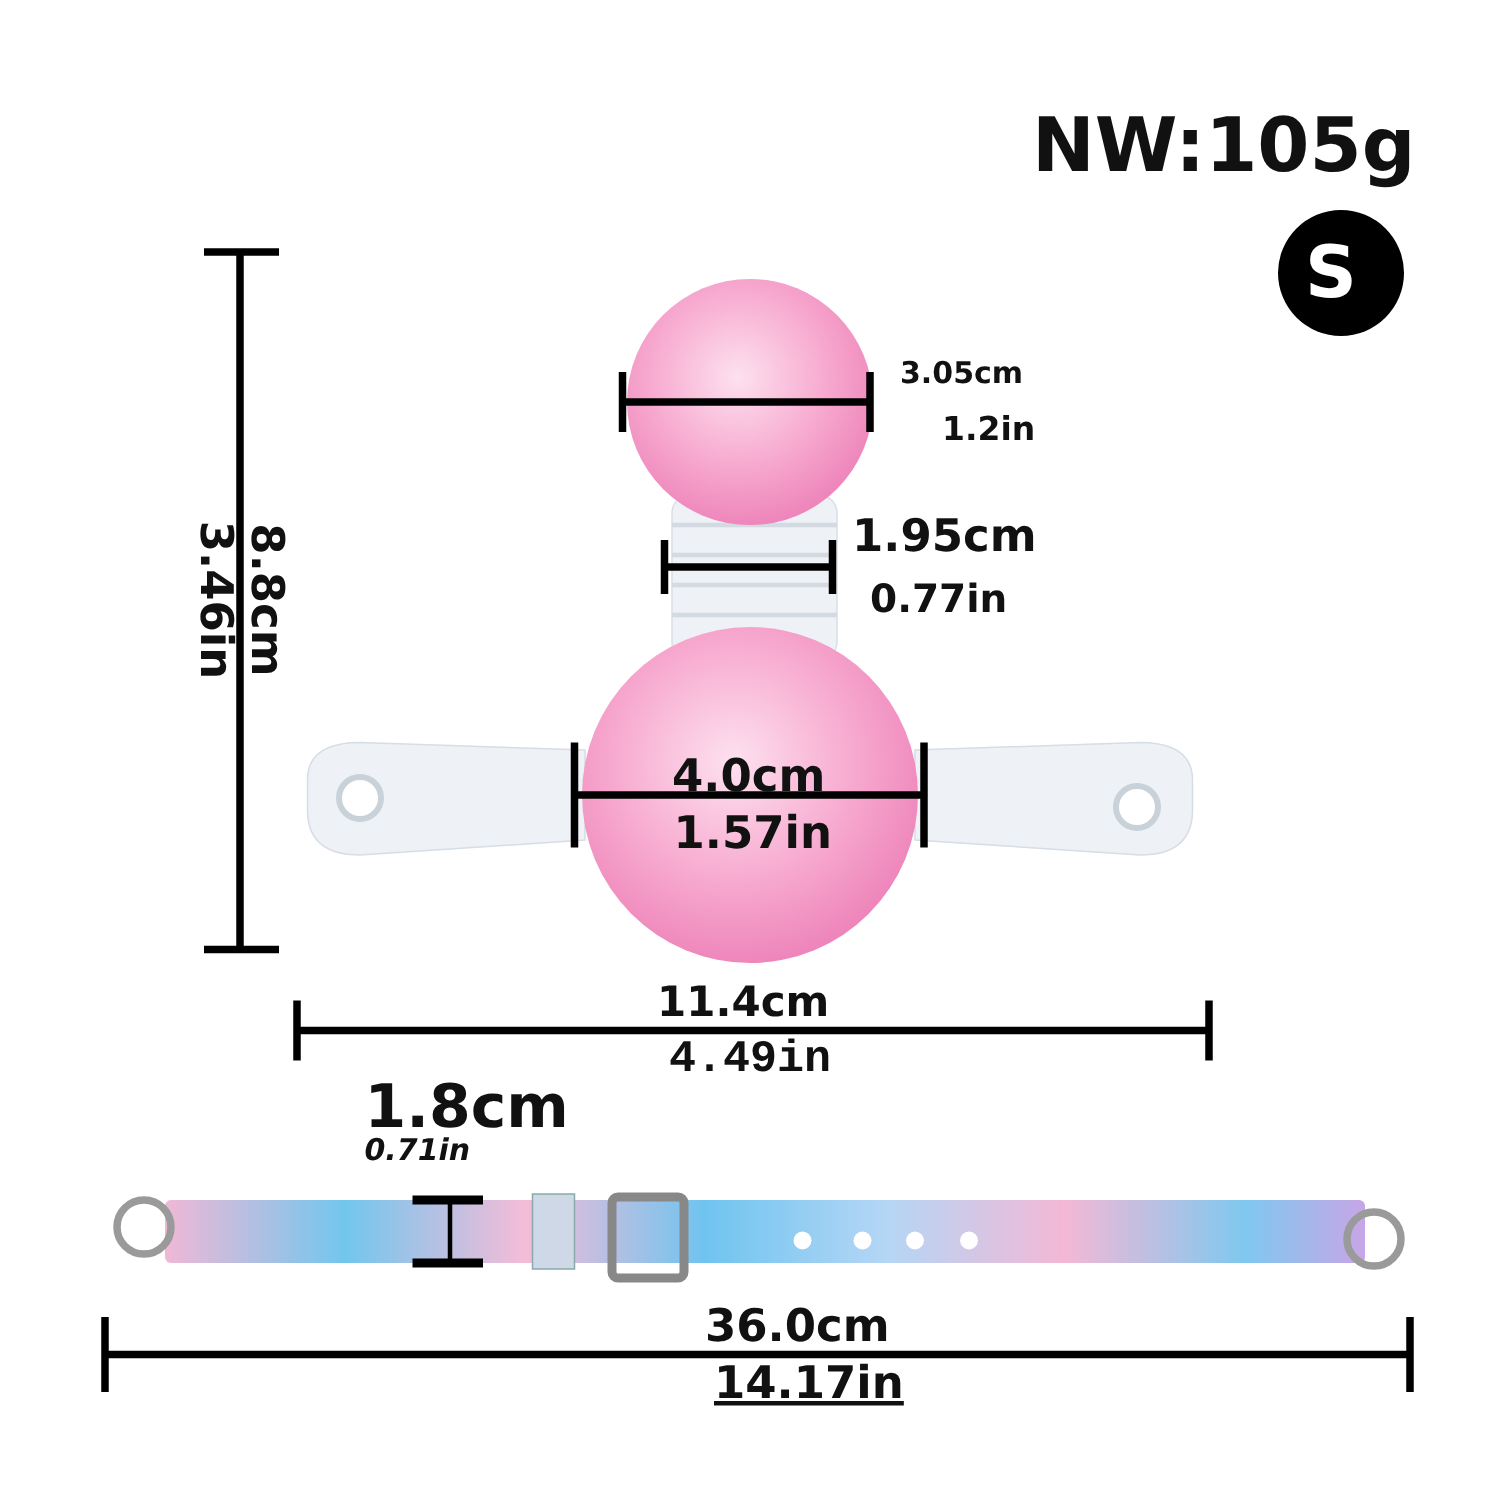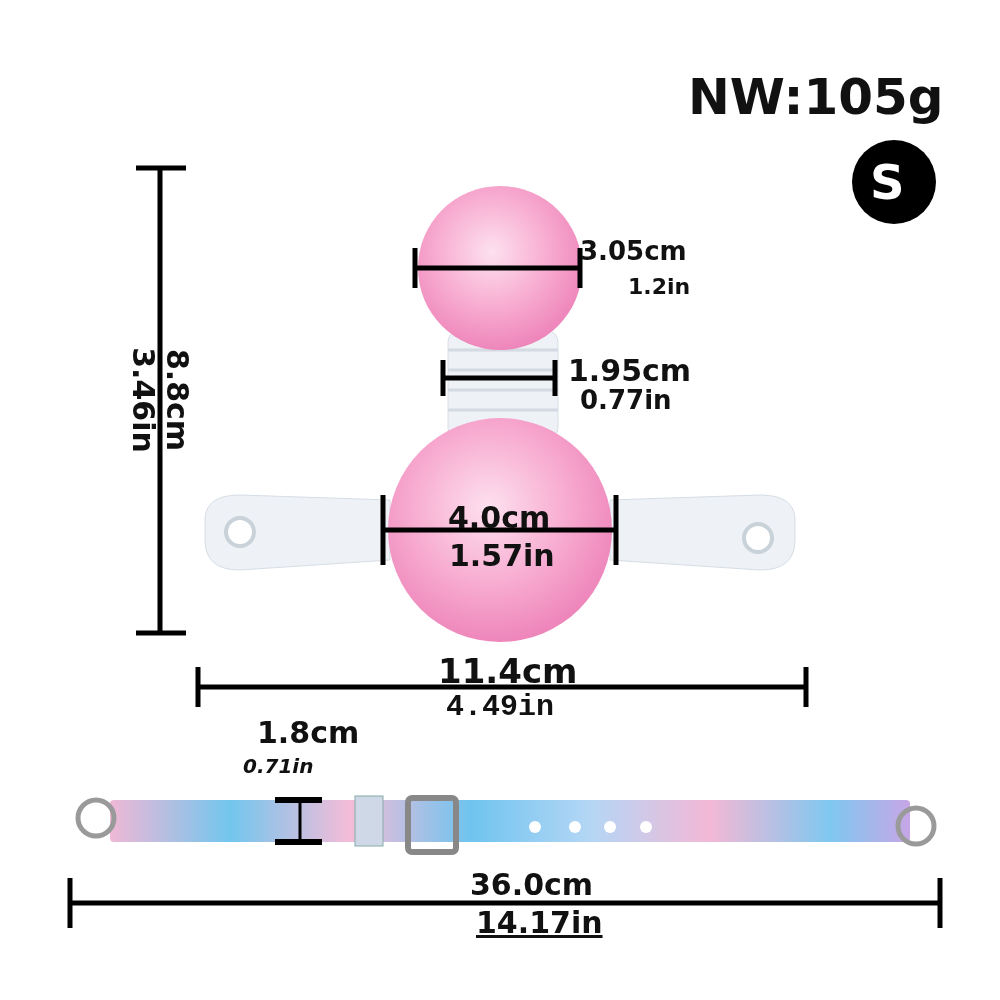--- a/index.html
+++ b/index.html
@@ -87,34 +87,34 @@
     </g>
     <line x1="300" y1="802" x2="300" y2="840" stroke="#000" stroke-width="3"></line>
   </g>
 
   <circle cx="894" cy="182" r="42" fill="#000"></circle>
 </svg>
 
 <div class="lbl" style="left:688px;top:72px;font-size:50px;">NW:105g</div>
 <div class="lbl" style="left:870px;top:158px;font-size:48px;color:#fff;">S</div>
 
-<div class="lbl" style="left:580px;top:238px;font-size:26px;">3.05cm</div>
+<div class="lbl" style="left:600px;top:238px;font-size:20px;">3.05cm</div>
 <div class="lbl" style="left:628px;top:276px;font-size:22px;">1.2in</div>
 
-<div class="lbl" style="left:568px;top:356px;font-size:30px;">1.95cm</div>
+<div class="lbl" style="left:568px;top:343px;font-size:30px;">1.95cm</div>
 <div class="lbl" style="left:580px;top:387px;font-size:26px;">0.77in</div>
 
 <div class="lbl" style="left:448px;top:503px;font-size:30px;text-align:center;">4.0cm</div>
 <div class="lbl" style="left:449px;top:541px;font-size:30px;">1.57in</div>
 
 <div class="lbl" style="left:160px;top:400px;transform:translate(-50%,-50%) rotate(90deg);text-align:center;font-size:30px;line-height:34px;white-space:nowrap;">
   <div>8.8cm</div>
   <div>3.46in</div>
 </div>
 
-<div class="lbl" style="left:438px;top:654px;font-size:34px;">11.4cm</div>
+<div class="lbl" style="left:438px;top:654px;font-size:28px;">11.4cm</div>
 <div class="lbl" style="left:446px;top:692px;font-size:30px;font-family:Liberation Mono, monospace;">4.49in</div>
 
-<div class="lbl" style="left:257px;top:718px;font-size:30px;">1.8cm</div>
+<div class="lbl" style="left:243px;top:718px;font-size:40px;">1.8cm</div>
 <div class="lbl" style="left:243px;top:756px;font-size:20px;font-style:italic;">0.71in</div>
 
 <div class="lbl" style="left:470px;top:870px;font-size:30px;">36.0cm</div>
 <div class="lbl" style="left:476px;top:908px;font-size:30px;text-decoration:underline;">14.17in</div>
 
 </body></html>

